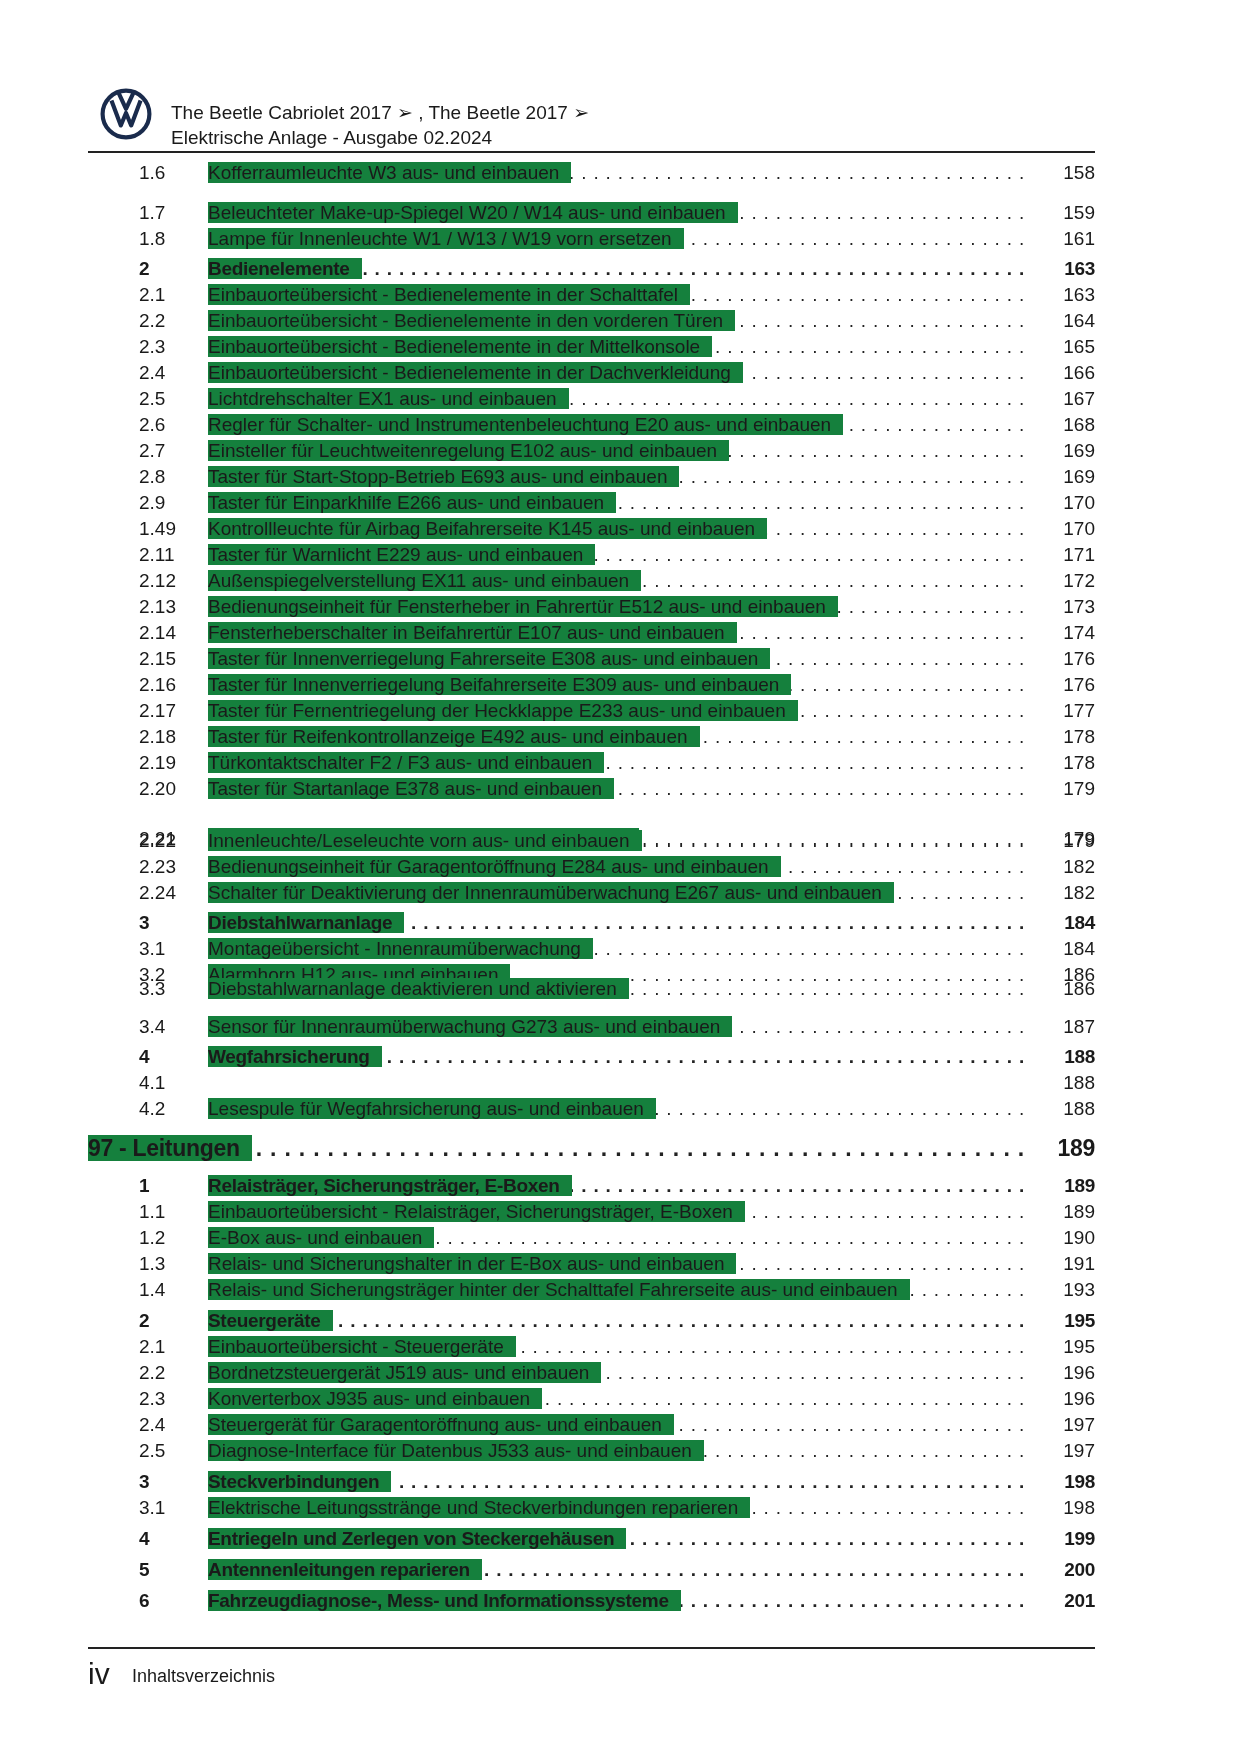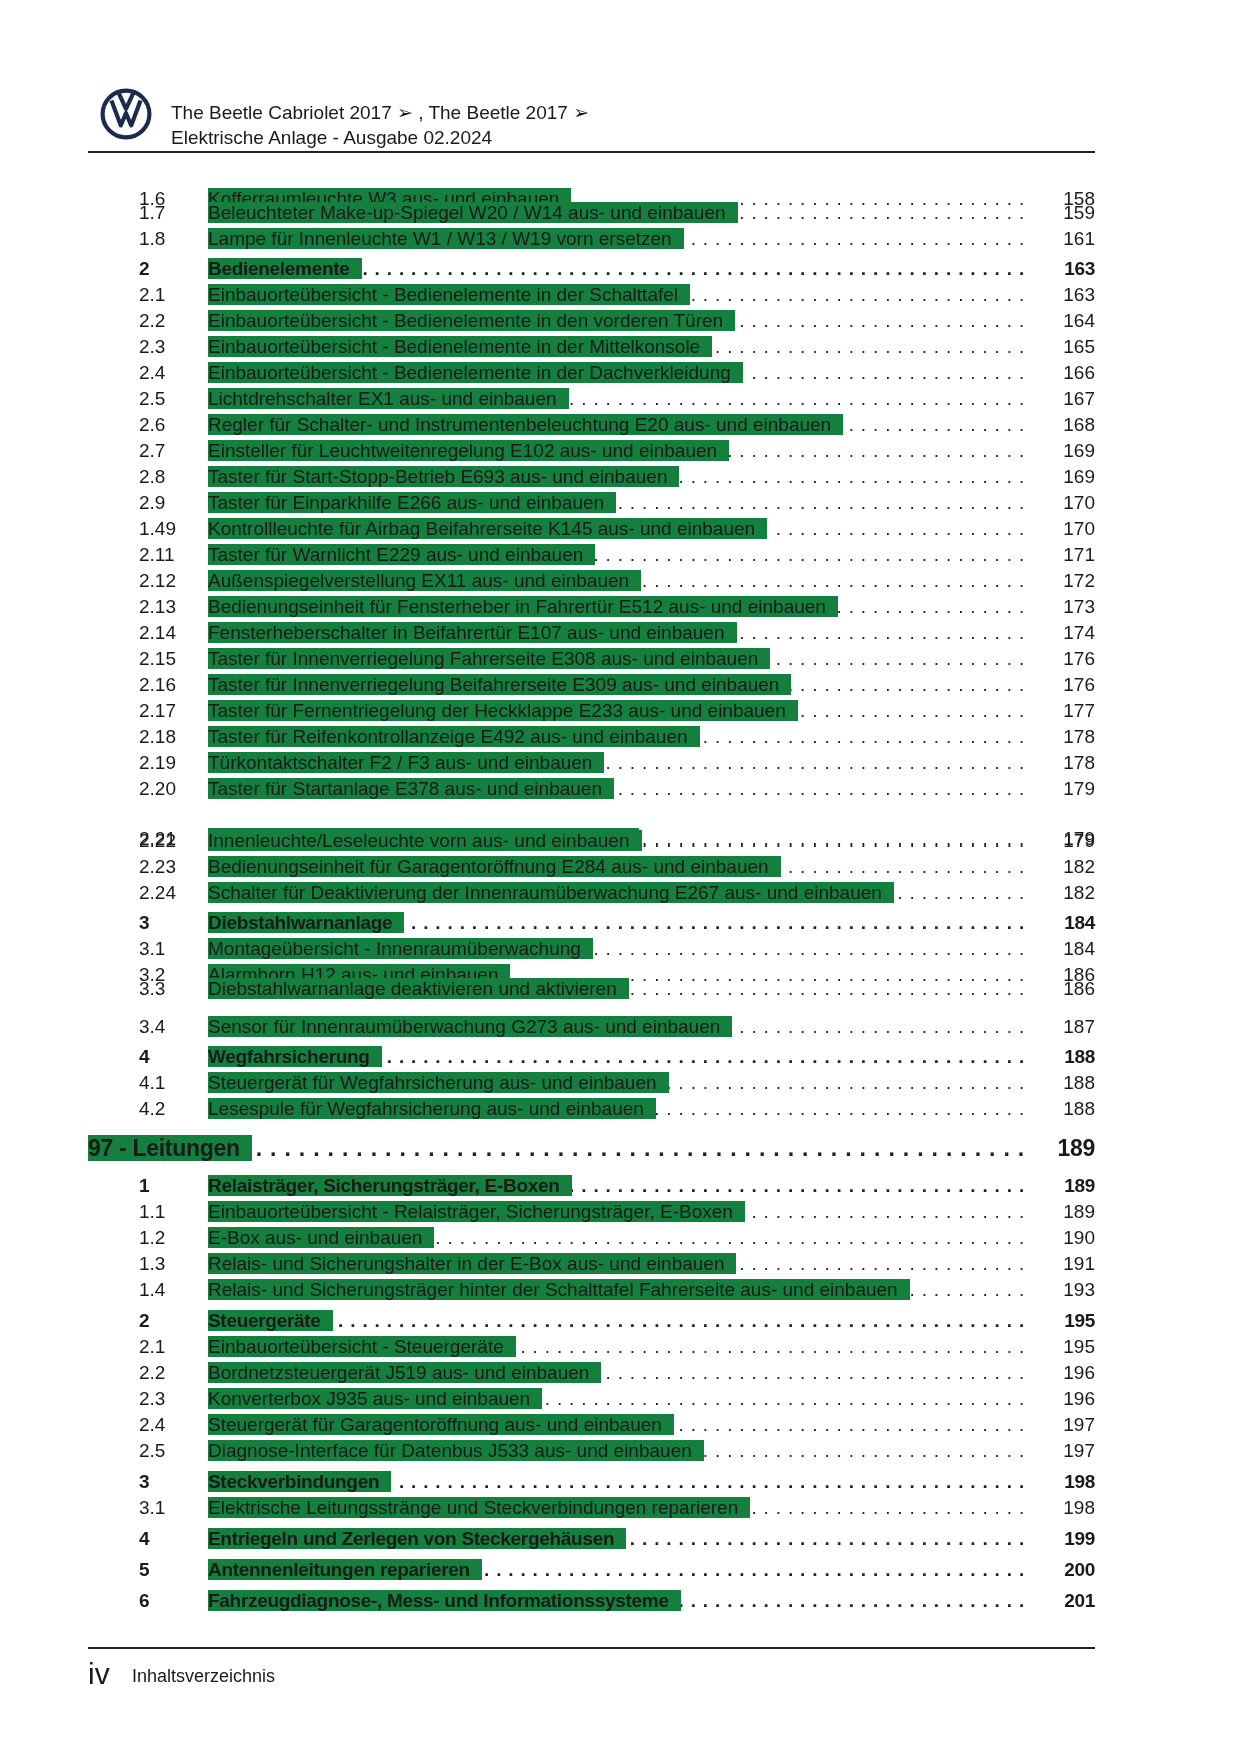--- a/index.html
+++ b/index.html
@@ -33,21 +33,21 @@
     <path d="M36 10 L50 40 L64 10" fill="none" stroke="#1a2b4c" stroke-width="8" stroke-linejoin="round"></path>
   </svg>
   <div class="header-text">
     <div>The Beetle Cabriolet 2017 ➢ , The Beetle 2017 ➢</div>
     <div>Elektrische Anlage - Ausgabe 02.2024</div>
   </div>
 </div>
 <div class="header-rule"></div>
 
 <div class="toc" id="toc">
-    <div class="row" style="top: 186px;">
+    <div class="row" style="top: 160px;">
       <span class="num">1.6</span>
       <span class="title"><span class="t">Kofferraumleuchte W3 aus- und einbauen</span></span>
       <span class="page">158</span>
     </div>
     <div class="row" style="top: 200px;">
       <span class="num">1.7</span>
       <span class="title"><span class="t">Beleuchteter Make-up-Spiegel W20 / W14 aus- und einbauen</span></span>
       <span class="page">159</span>
     </div>
     <div class="row" style="top: 226px;">
@@ -205,21 +205,20 @@
       <span class="title"><span class="t">Sensor für Innenraumüberwachung G273 aus- und einbauen</span></span>
       <span class="page">187</span>
     </div>
     <div class="row bold" style="top: 1044px;">
       <span class="num">4</span>
       <span class="title"><span class="t">Wegfahrsicherung</span></span>
       <span class="page">188</span>
     </div>
     <div class="row" style="top: 1070px;">
       <span class="num">4.1</span>
-      <span class="title"><span class="t">Steuergerät für Wegfahrsicherung aus- und einbauen</span></span>
       <span class="page">188</span>
     </div>
     <div class="row" style="top: 1096px;">
       <span class="num">4.2</span>
       <span class="title"><span class="t">Lesespule für Wegfahrsicherung aus- und einbauen</span></span>
       <span class="page">188</span>
     </div>
     <div class="row bold chapter" style="top: 1132px;">
       <span class="title"><span class="t">97 - Leitungen</span></span>
       <span class="page">189</span>

